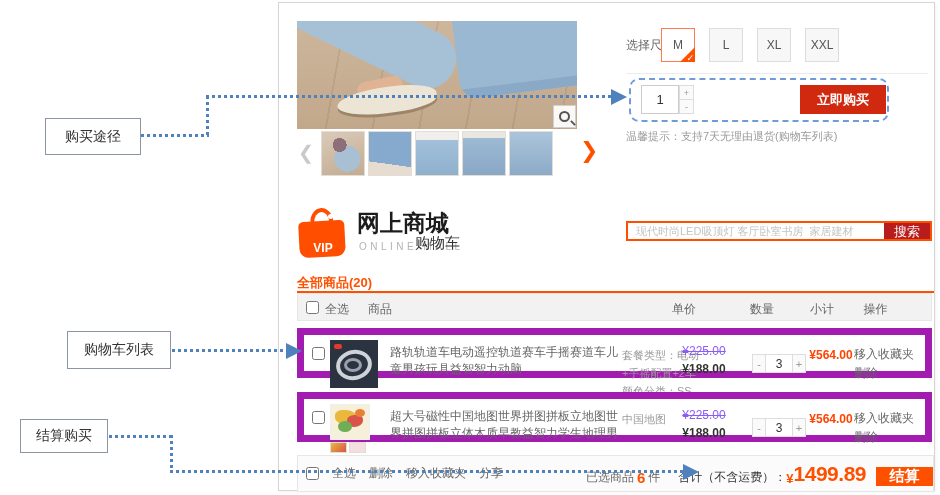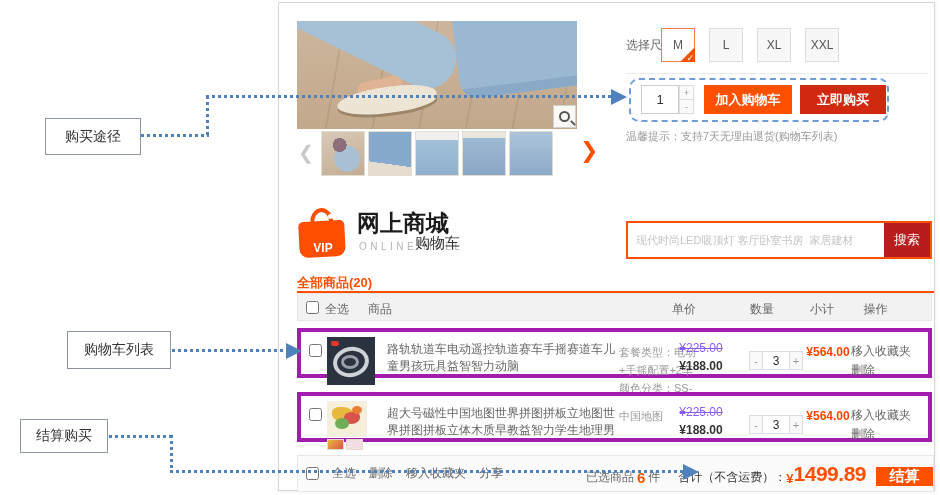--- a/index.html
+++ b/index.html
@@ -62,36 +62,36 @@
   
   .vip-icon { left:18px; top:205px; width:52px; height:52px; }
   .bag { position:absolute; left:2px; top:13px; width:46px; height:36px; background:#ff4e00; border-radius:5px 5px 9px 9px; transform:rotate(-3deg); }
   .bag-handle { position:absolute; left:13px; top:0; width:23px; height:18px; border:4px solid #ff4e00; border-bottom:none; border-radius:50% 50% 0 0/80% 80% 0 0; transform:rotate(-3deg); }
   .bag-dot { position:absolute; width:5px; height:5px; border-radius:50%; background:#fff; top:6px; }
   .bag-dot.d1 { left:8px; } .bag-dot.d2 { left:31px; }
   .bag-vip { position:absolute; left:0; right:0; bottom:5px; text-align:center; color:#fff; font-size:12px; font-weight:bold; }
   .brand-name { left:78px; top:205px; font-size:23px; font-weight:bold; color:#1c1c1c; }
   .brand-sub { left:80px; top:238px; font-size:10px; color:#b3b3b3; letter-spacing:3.5px; }
   .page-title { left:136px; top:231px; font-size:15px; color:#333; }
-  .search-wrap { left:347px; top:218px; width:306px; height:38px; border:2px solid #ff5000; display:flex; }
+  .search-wrap { left:347px; top:218px; width:306px; height:20px; border:2px solid #ff5000; display:flex; }
   .search-input { flex:1; border:none; outline:none; padding-left:8px; font-size:11px; color:#333; font-family:inherit; }
   .search-input::placeholder { color:#c4c4c4; }
   .search-btn { width:46px; background:#b91c1c; color:#fff; border:none; font-size:13px; cursor:pointer; font-family:inherit; }
 
   
   .cart-tab { left:18px; top:271px; font-size:13px; font-weight:bold; color:#ff5000; }
   .tab-line { left:18px; top:288px; width:637px; height:2px; background:#ff5000; }
   .thead { left:18px; top:290px; width:635px; height:28px; background:#f2f2f2; border:1px solid #e7e7e7; font-size:12px; color:#666; }
   .th { position:absolute; top:7px; }
   .th-check { left:8px; top:7px; } .th-selall { left:27px; } .th-prod { left:70px; }
   .th-price { left:374px; width:60px; text-align:left; }
   .th-qty { left:434px; width:60px; text-align:center;font-family:Liberation Serif, serif; }
   .th-sub { left:494px; width:60px; text-align:center; }
   .th-ops { left:545px; width:65px; text-align:center; }
-  .cart-row { position:absolute; left:18px; width:635px; height:50px; background:#fff; border:4px solid #a21caf; }
+  .cart-row { position:absolute; left:18px; width:635px; height:50px; background:#fff; border:7px solid #a21caf; }
   .row-1 { top:325px; } .row-2 { top:389px; }
   .r-check { position:absolute; left:8px; top:12px; }
   .r-img { position:absolute; left:26px; top:5px; width:50px; height:48px; }
   .art-track { width:48px; height:48px; background:#2b3240; position:relative; overflow:hidden; }
   .art-track .oval1 { position:absolute; left:6px; top:10px; width:36px; height:30px; border:4px solid #cfd3d8; border-radius:50%; transform:rotate(-12deg); }
   .art-track .oval2 { position:absolute; left:14px; top:18px; width:18px; height:14px; border:3px solid #9aa1ab; border-radius:50%; }
   .art-track .car { position:absolute; left:4px; top:4px; width:8px; height:5px; background:#e03a2a; border-radius:2px; }
   .art-map { position:absolute; left:0; top:0; width:40px; height:36px; background:#f6efda; border:1px solid #eee; overflow:hidden; }
   .art-map .m1 { position:absolute; left:4px; top:5px; width:22px; height:14px; background:#e8b93c; border-radius:40% 60% 50% 50%; }
   .art-map .m2 { position:absolute; left:16px; top:10px; width:16px; height:12px; background:#d8544a; border-radius:50% 40% 60% 50%; }
@@ -189,21 +189,20 @@
       </div>
 
     <div class="abs hr-light"></div>
 
     <div class="abs buy-wrap">
       <input class="qty-input" value="1" style="">
       <div class="stepper-col">
         <div class="step-mini">+</div>
         <div class="step-mini">-</div>
       </div>
-      <button class="btn btn-cart">加入购物车</button>
       <button class="btn btn-buy">立即购买</button>
     </div>
     <div class="abs notice">温馨提示：支持7天无理由退货(购物车列表)</div>
 
     <div class="abs brand-name">网上商城</div>
     <div class="abs vip-icon">
       <span class="bag-handle"></span>
       <span class="bag"></span>
       <span class="bag-dot d1"></span>
       <span class="bag-dot d2"></span>

